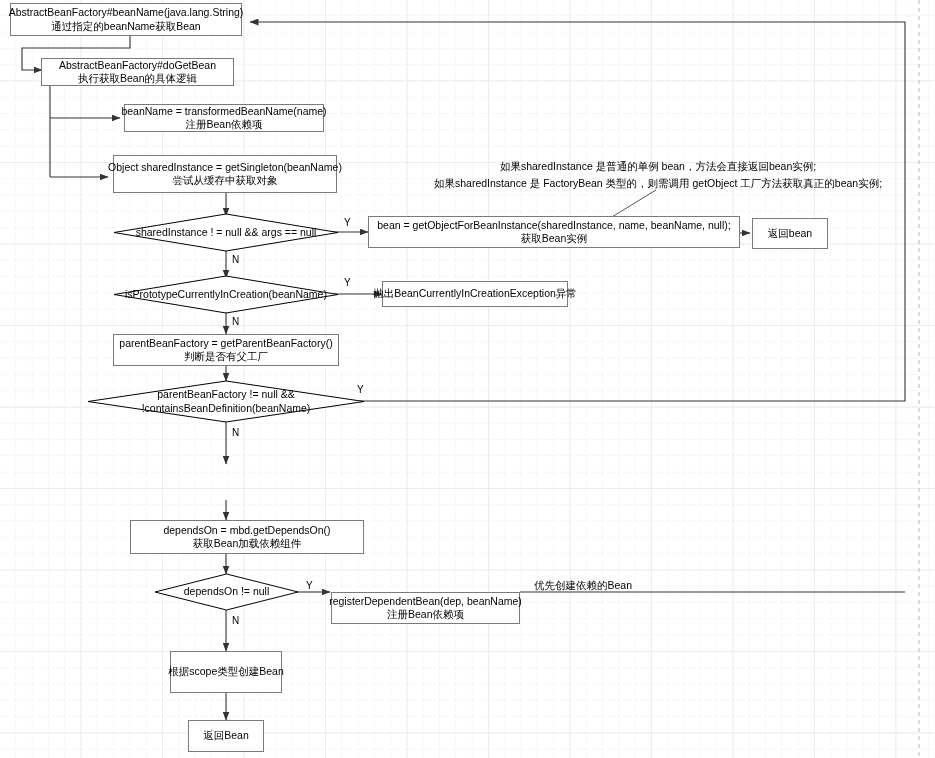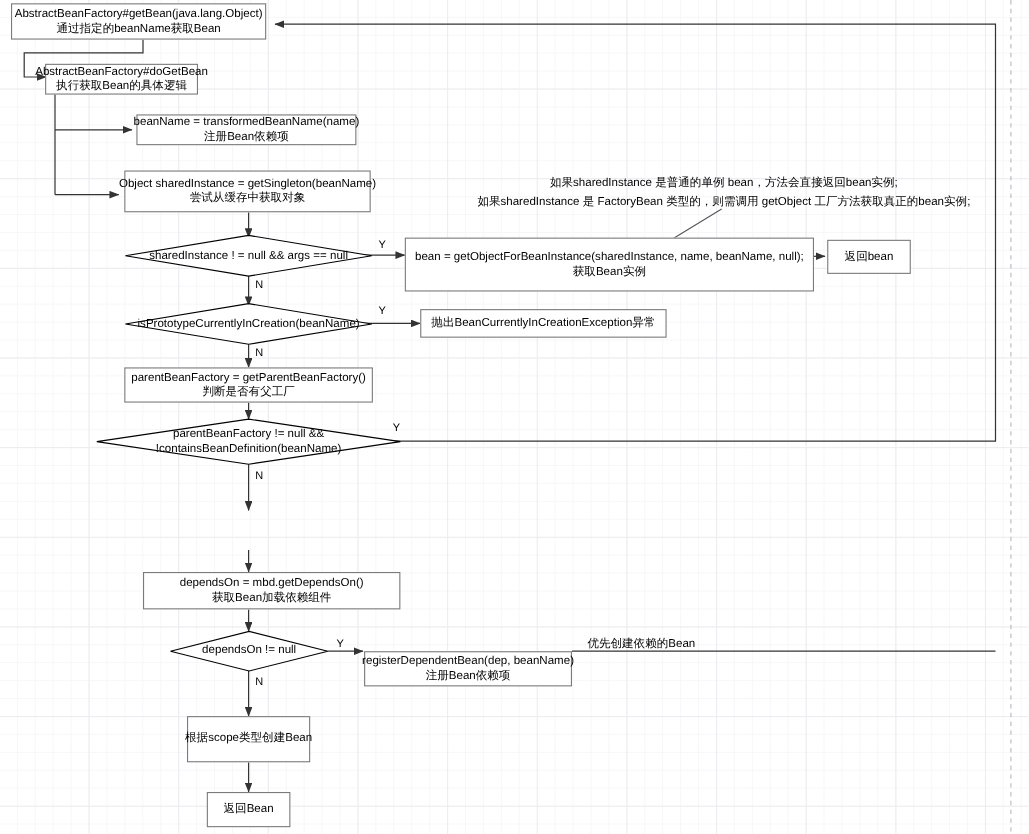--- a/index.html
+++ b/index.html
@@ -157,25 +157,25 @@
     </g>
 
     <g stroke="#555555" stroke-width="1" fill="none">
       <path d="M 656 190 L 602 223" marker-end="url(#arrowThin)"></path>
     </g>
 
     <line x1="919" y1="0" x2="919" y2="758" stroke="#b9b9bd" stroke-width="1" stroke-dasharray="4 4"></line>
   </svg>
 
   <div class="node box" style="left:10px; top:3px; width:232px; height:33px;">
-    <span class="lineA">AbstractBeanFactory#getBean(java.lang.Object)</span>
+    <span class="lineA">AbstractBeanFactory#beanName(java.lang.String)</span>
     <span class="lineB">通过指定的beanName获取Bean</span>
   </div>
 
-  <div class="node box" style="left:41px; top:58px; width:139px; height:28px;">
+  <div class="node box" style="left:41px; top:58px; width:193px; height:28px;">
     <span class="lineA">AbstractBeanFactory#doGetBean</span>
     <span class="lineB">执行获取Bean的具体逻辑</span>
   </div>
 
   <div class="node box" style="left:124px; top:104px; width:200px; height:28px;">
     <span class="lineA">beanName = transformedBeanName(name)</span>
     <span class="lineB">注册Bean依赖项</span>
   </div>
 
   <div class="node box" style="left:113px; top:155px; width:224px; height:38px;">
@@ -185,39 +185,39 @@
 
   <div class="diamond-wrap" style="left:114px; top:214px; width:224px; height:37px;">
     <svg width="224" height="37" viewBox="0 0 224 37">
       <polygon points="0,18.5 112,0 224,18.5 112,37" fill="#ffffff" stroke="#000000" stroke-width="1"></polygon>
     </svg>
     <div class="diamond-label">
       <span>sharedInstance ! = null &amp;&amp; args == null</span>
     </div>
   </div>
 
-  <div class="node box" style="left:368px; top:216px; width:372px; height:49px;">
+  <div class="node box" style="left:368px; top:216px; width:372px; height:32px;">
     <span class="lineA">bean = getObjectForBeanInstance(sharedInstance, name, beanName, null);</span>
     <span class="lineB">获取Bean实例</span>
   </div>
 
   <div class="node box" style="left:752px; top:218px; width:76px; height:31px;">
     <span class="lineA">返回bean</span>
   </div>
 
   <div class="diamond-wrap" style="left:114px; top:276px; width:224px; height:37px;">
     <svg width="224" height="37" viewBox="0 0 224 37">
       <polygon points="0,18.5 112,0 224,18.5 112,37" fill="#ffffff" stroke="#000000" stroke-width="1"></polygon>
     </svg>
     <div class="diamond-label">
       <span>isPrototypeCurrentlyInCreation(beanName)</span>
     </div>
   </div>
 
-  <div class="node box" style="left:382px; top:281px; width:224px; height:26px;">
+  <div class="node box" style="left:382px; top:281px; width:186px; height:26px;">
     <span class="lineA">抛出BeanCurrentlyInCreationException异常</span>
   </div>
 
   <div class="node box" style="left:113px; top:334px; width:226px; height:32px;">
     <span class="lineA">parentBeanFactory = getParentBeanFactory()</span>
     <span class="lineB">判断是否有父工厂</span>
   </div>
 
   <div class="diamond-wrap" style="left:88px; top:381px; width:276px; height:41px;">
     <svg width="276" height="41" viewBox="0 0 276 41">

